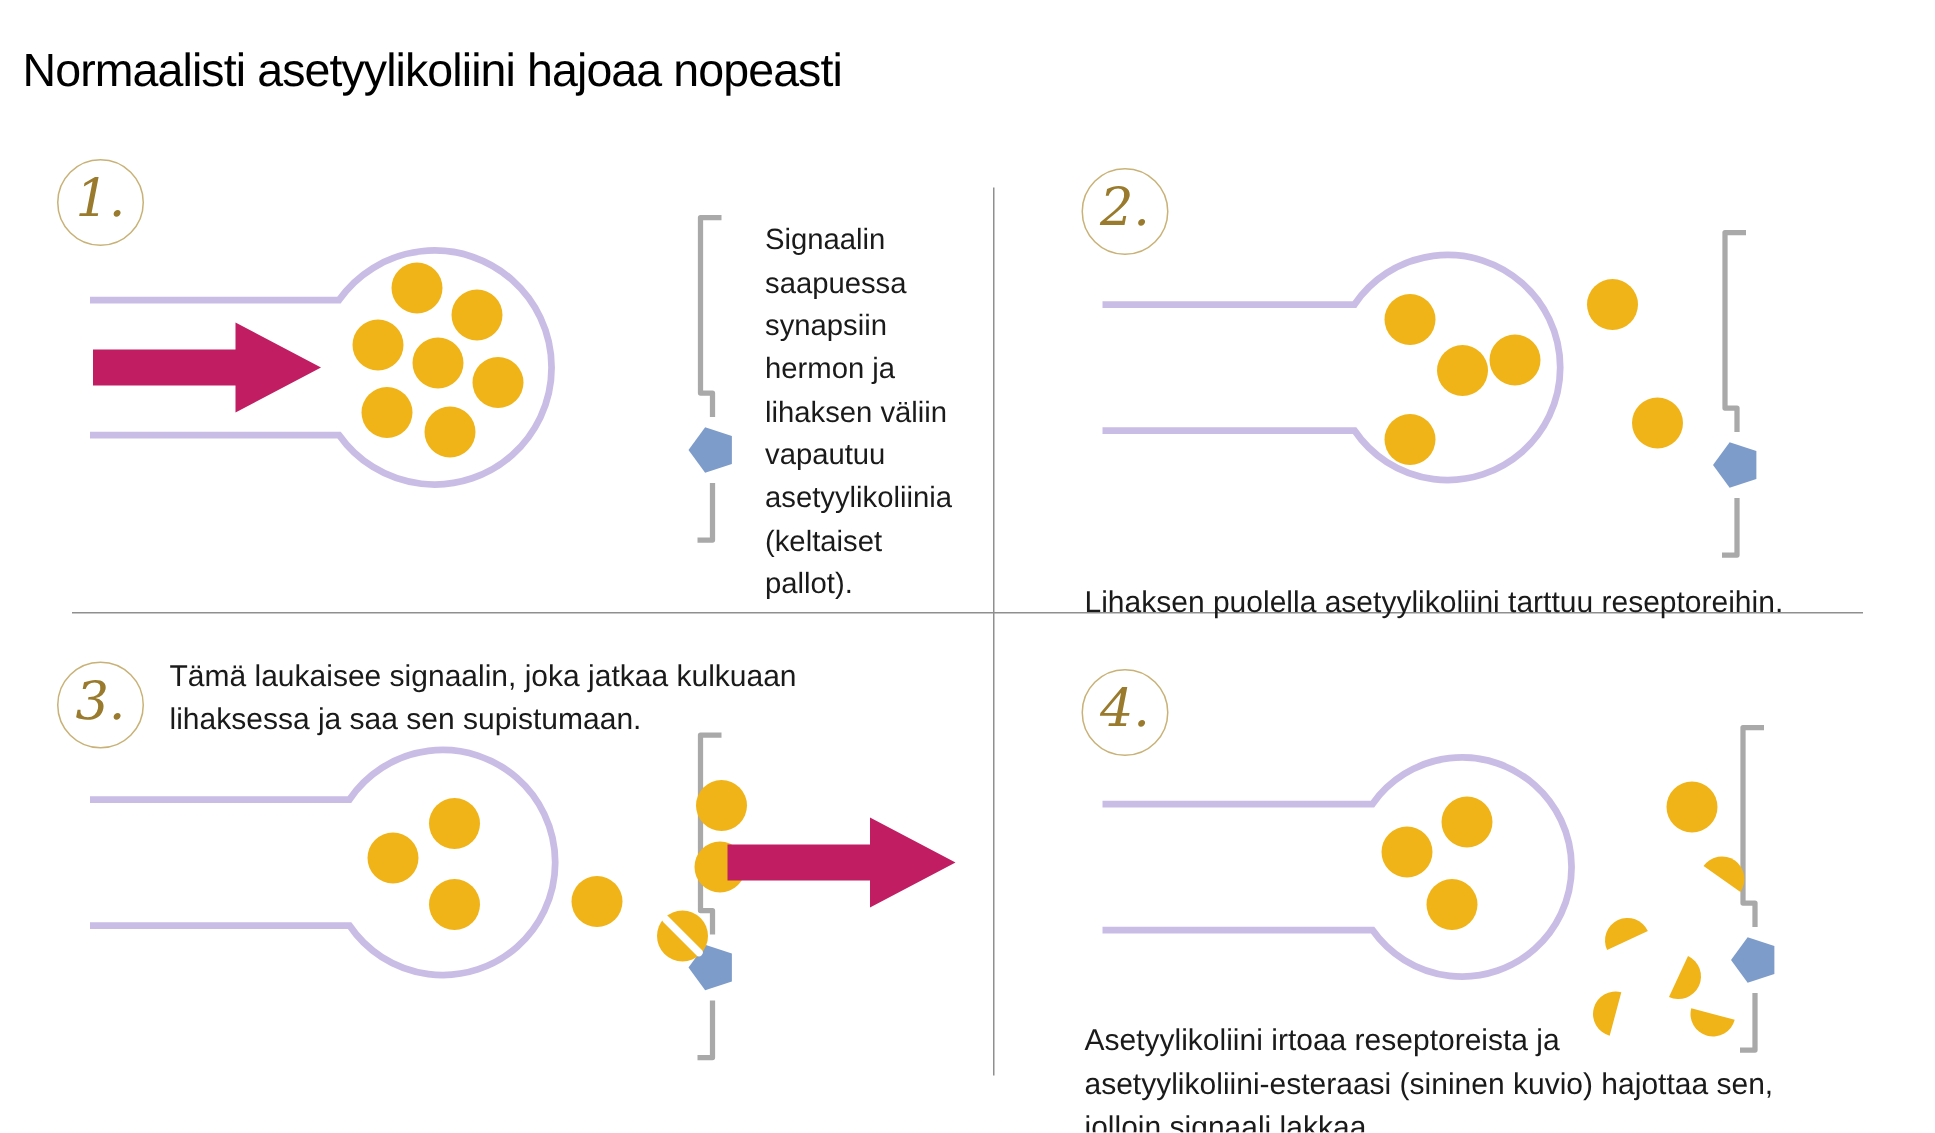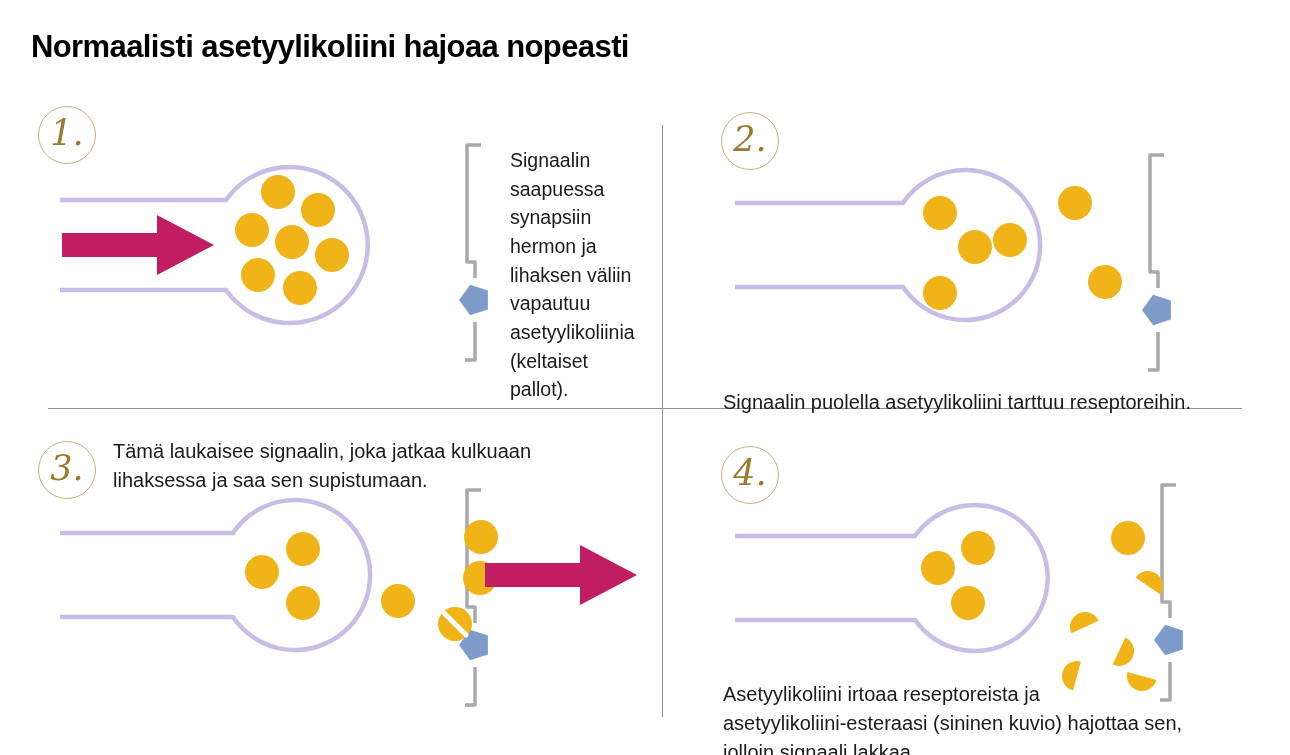--- a/index.html
+++ b/index.html
@@ -1,18 +1,18 @@
 <!DOCTYPE html>
 <html style="--background: #ffffff; --title: #000000; --text: #1a1a1a; --ball: #f0b419; --axon: #c9bde6; --arrow: #c01d63; --membrane: #a9a9a9; --receptor: #7e9cc9; --badge_ring: #c9b277; --badge_number: #9a7b2d; --divider: #8f8f8f;"><head>
 <meta charset="utf-8">
 <style>
   html,body{margin:0;padding:0;background:#fff;}
   #stage{position:relative;width:1290px;height:755px;background:var(--background,#fff);overflow:hidden;
          font-family:"Liberation Sans",sans-serif;}
-  .title{position:absolute;left:31px;top:8px;font-size:31px;font-weight:bold;letter-spacing:-0.6px;
+  .title{position:absolute;left:15px;top:8px;font-size:31px;font-weight:normal;letter-spacing:-0.6px;
          color:var(--title,#000);}
   .vdiv{position:absolute;left:662px;top:125px;width:1px;height:592px;background:var(--divider,#8f8f8f);}
   .hdiv{position:absolute;left:48px;top:408px;width:1194px;height:1px;background:var(--divider,#8f8f8f);}
   .badge{position:absolute;width:58px;height:58px;border-radius:50%;
          border:1.5px solid var(--badge_ring,#c9b277);box-sizing:border-box;
          display:flex;align-items:center;justify-content:center;}
   .badge span{font-family:"DejaVu Serif",serif;font-style:italic;font-size:35px;
               color:var(--badge_number,#9a7b2d);padding-bottom:4px;}
   .caption{position:absolute;font-size:20px;line-height:1.45;color:var(--text,#1a1a1a);
            white-space:pre-line;margin-top:20px;}
@@ -89,21 +89,21 @@
       <circle class="ball" cx="205" cy="63" r="17"></circle>
       <circle class="ball" cx="240" cy="97" r="17"></circle>
       <circle class="ball" cx="275" cy="90" r="17"></circle>
       <circle class="ball" cx="205" cy="143" r="17"></circle>
       <circle class="ball" cx="340" cy="53" r="17"></circle>
       <circle class="ball" cx="370" cy="132" r="17"></circle>
     </g>
     <use href="#membrane-def" transform="translate(413,5)"></use>
   </svg>
 
-  <p class="caption" style="left:723px;top:368px">Signaalin puolella asetyylikoliini tarttuu reseptoreihin.</p>
+  <p class="caption" style="left:723px;top:368px">Lihaksen puolella asetyylikoliini tarttuu reseptoreihin.</p>
 
   <div class="badge" style="left:38px;top:441px">
     <span>3.</span>
   </div>
 
   <p class="caption" style="left:113px;top:417px">Tämä laukaisee signaalin, joka jatkaa kulkuaan
 lihaksessa ja saa sen supistumaan.</p>
 
   <svg class="art" style="left:60px;top:480px" width="615" height="245">
     <path class="axon" d="M 0 53 H 173 A 75 75 0 1 1 173 137 H 0"></path>

